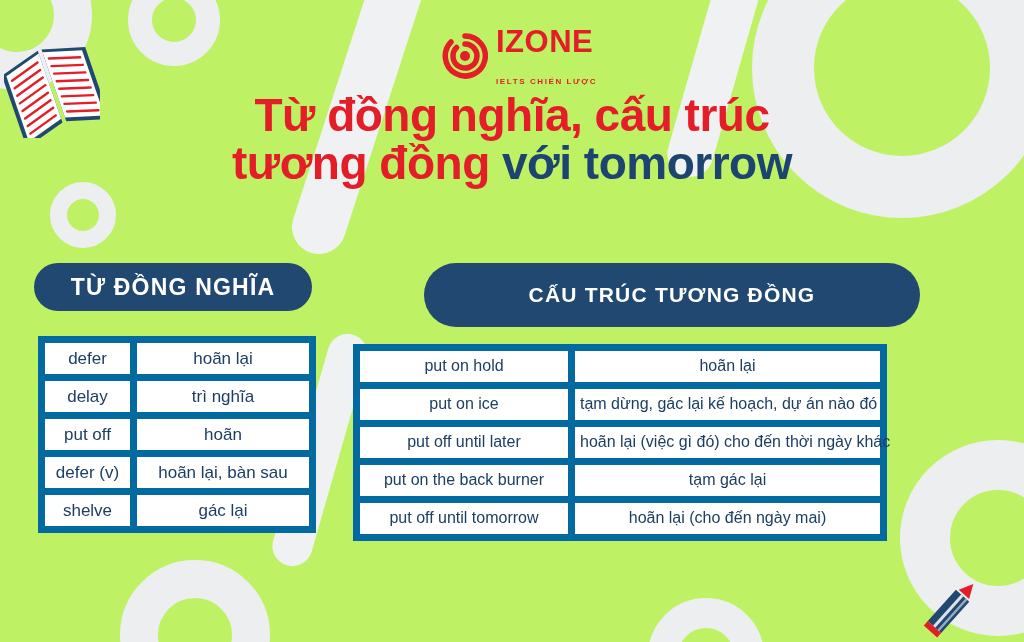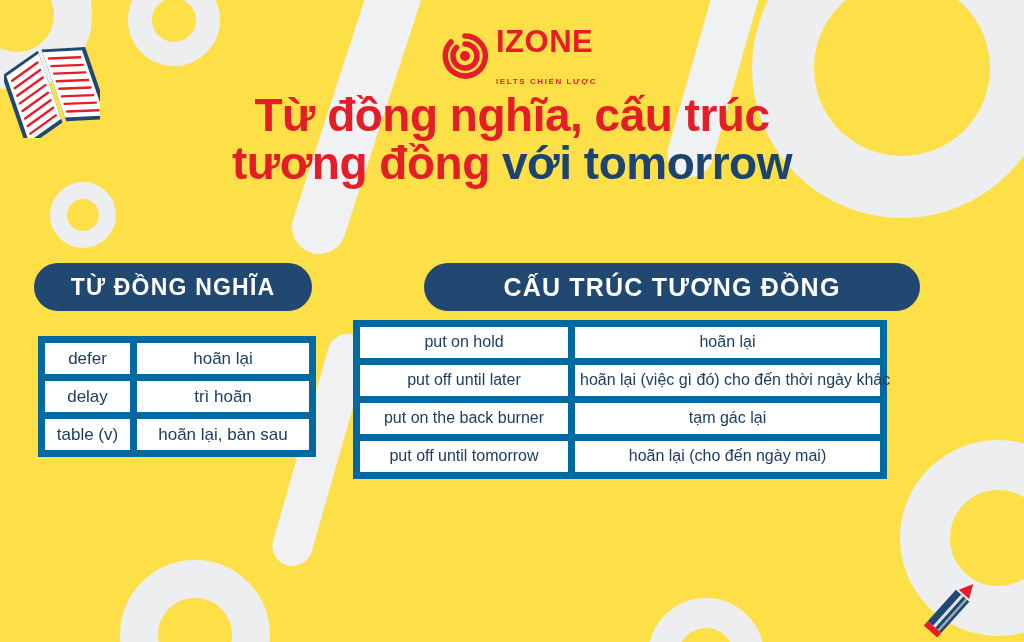--- a/index.html
+++ b/index.html
@@ -7,21 +7,21 @@
   html, body {
     width:1024px; height:642px;
     font-family:"Liberation Sans", sans-serif;
     background:#ffffff;
     overflow:hidden;
   }
 
   #canvas {
     position:relative;
     width:1024px; height:642px;
-    background:#fde047;
+    background:#bef264;
     overflow:hidden;
   }
 
   
   .bg-ring {
     position:absolute;
     border-radius:50%;
     background:transparent;
     border-style:solid;
     border-color:#eceef0;
@@ -74,21 +74,21 @@
   .pill {
     position:absolute;
     background:#214870;
     color:#ffffff;
     border-radius:34px;
     display:flex; align-items:center; justify-content:center;
     font-weight:bold; letter-spacing:1.2px;
     text-align:center;
   }
   #pill-left  { top:263px; left:34px;  width:278px; height:48px; font-size:23px; }
-  #pill-right { top:263px; left:424px; width:496px; height:48px; font-size:25px; }
+  #pill-right { top:263px; left:424px; width:496px; height:64px; font-size:21px; }
 
   
   .tbl {
     position:absolute;
     border-collapse:collapse;
     table-layout:fixed;
     background:#ffffff;
   }
   .tbl td {
     border:7px solid #0369a1;
@@ -99,21 +99,21 @@
     padding:2px 5px;
     line-height:1.15;
     white-space:nowrap;
     margin-top:44px;
   }
 
   #tbl-left  { top:336px; left:38px;  width:278px; }
   #tbl-left td { height:38px; font-size:17px; }
   #tbl-left td.k { width:92px; }
 
-  #tbl-right { top:320px; left:353px; width:534px; }
+  #tbl-right { top:344px; left:353px; width:534px; }
   #tbl-right td { height:38px; font-size:16px; }
   #tbl-right td.k { width:215px; }
 
   
   #book { position:absolute; top:34px; left:4px; width:96px; height:104px; }
 
   
   #pencil { position:absolute; top:578px; left:914px; width:86px; height:66px; }
 </style>
 </head>
@@ -180,34 +180,46 @@
   <div class="pill" id="pill-right">CẤU TRÚC TƯƠNG ĐỒNG</div>
 
   <table class="tbl" id="tbl-left">
     <tbody>
       <tr>
         <td class="k">defer</td>
         <td>hoãn lại</td>
       </tr>
       <tr>
         <td class="k">delay</td>
-        <td>trì hoãn</td>
-      </tr>
-      <tr>
-        <td class="k">table (v)</td>
+        <td>trì nghĩa</td>
+      </tr>
+      <tr>
+        <td class="k">put off</td>
+        <td>hoãn</td>
+      </tr>
+      <tr>
+        <td class="k">defer (v)</td>
         <td>hoãn lại, bàn sau</td>
+      </tr>
+      <tr>
+        <td class="k">shelve</td>
+        <td>gác lại</td>
       </tr>
     </tbody>
   </table>
 
   <table class="tbl" id="tbl-right">
     <tbody>
       <tr>
         <td class="k">put on hold</td>
         <td>hoãn lại</td>
+      </tr>
+      <tr>
+        <td class="k">put on ice</td>
+        <td>tạm dừng, gác lại kế hoạch, dự án nào đó</td>
       </tr>
       <tr>
         <td class="k">put off until later</td>
         <td>hoãn lại (việc gì đó) cho đến thời ngày khác</td>
       </tr>
       <tr>
         <td class="k">put on the back burner</td>
         <td>tạm gác lại</td>
       </tr>
       <tr>

